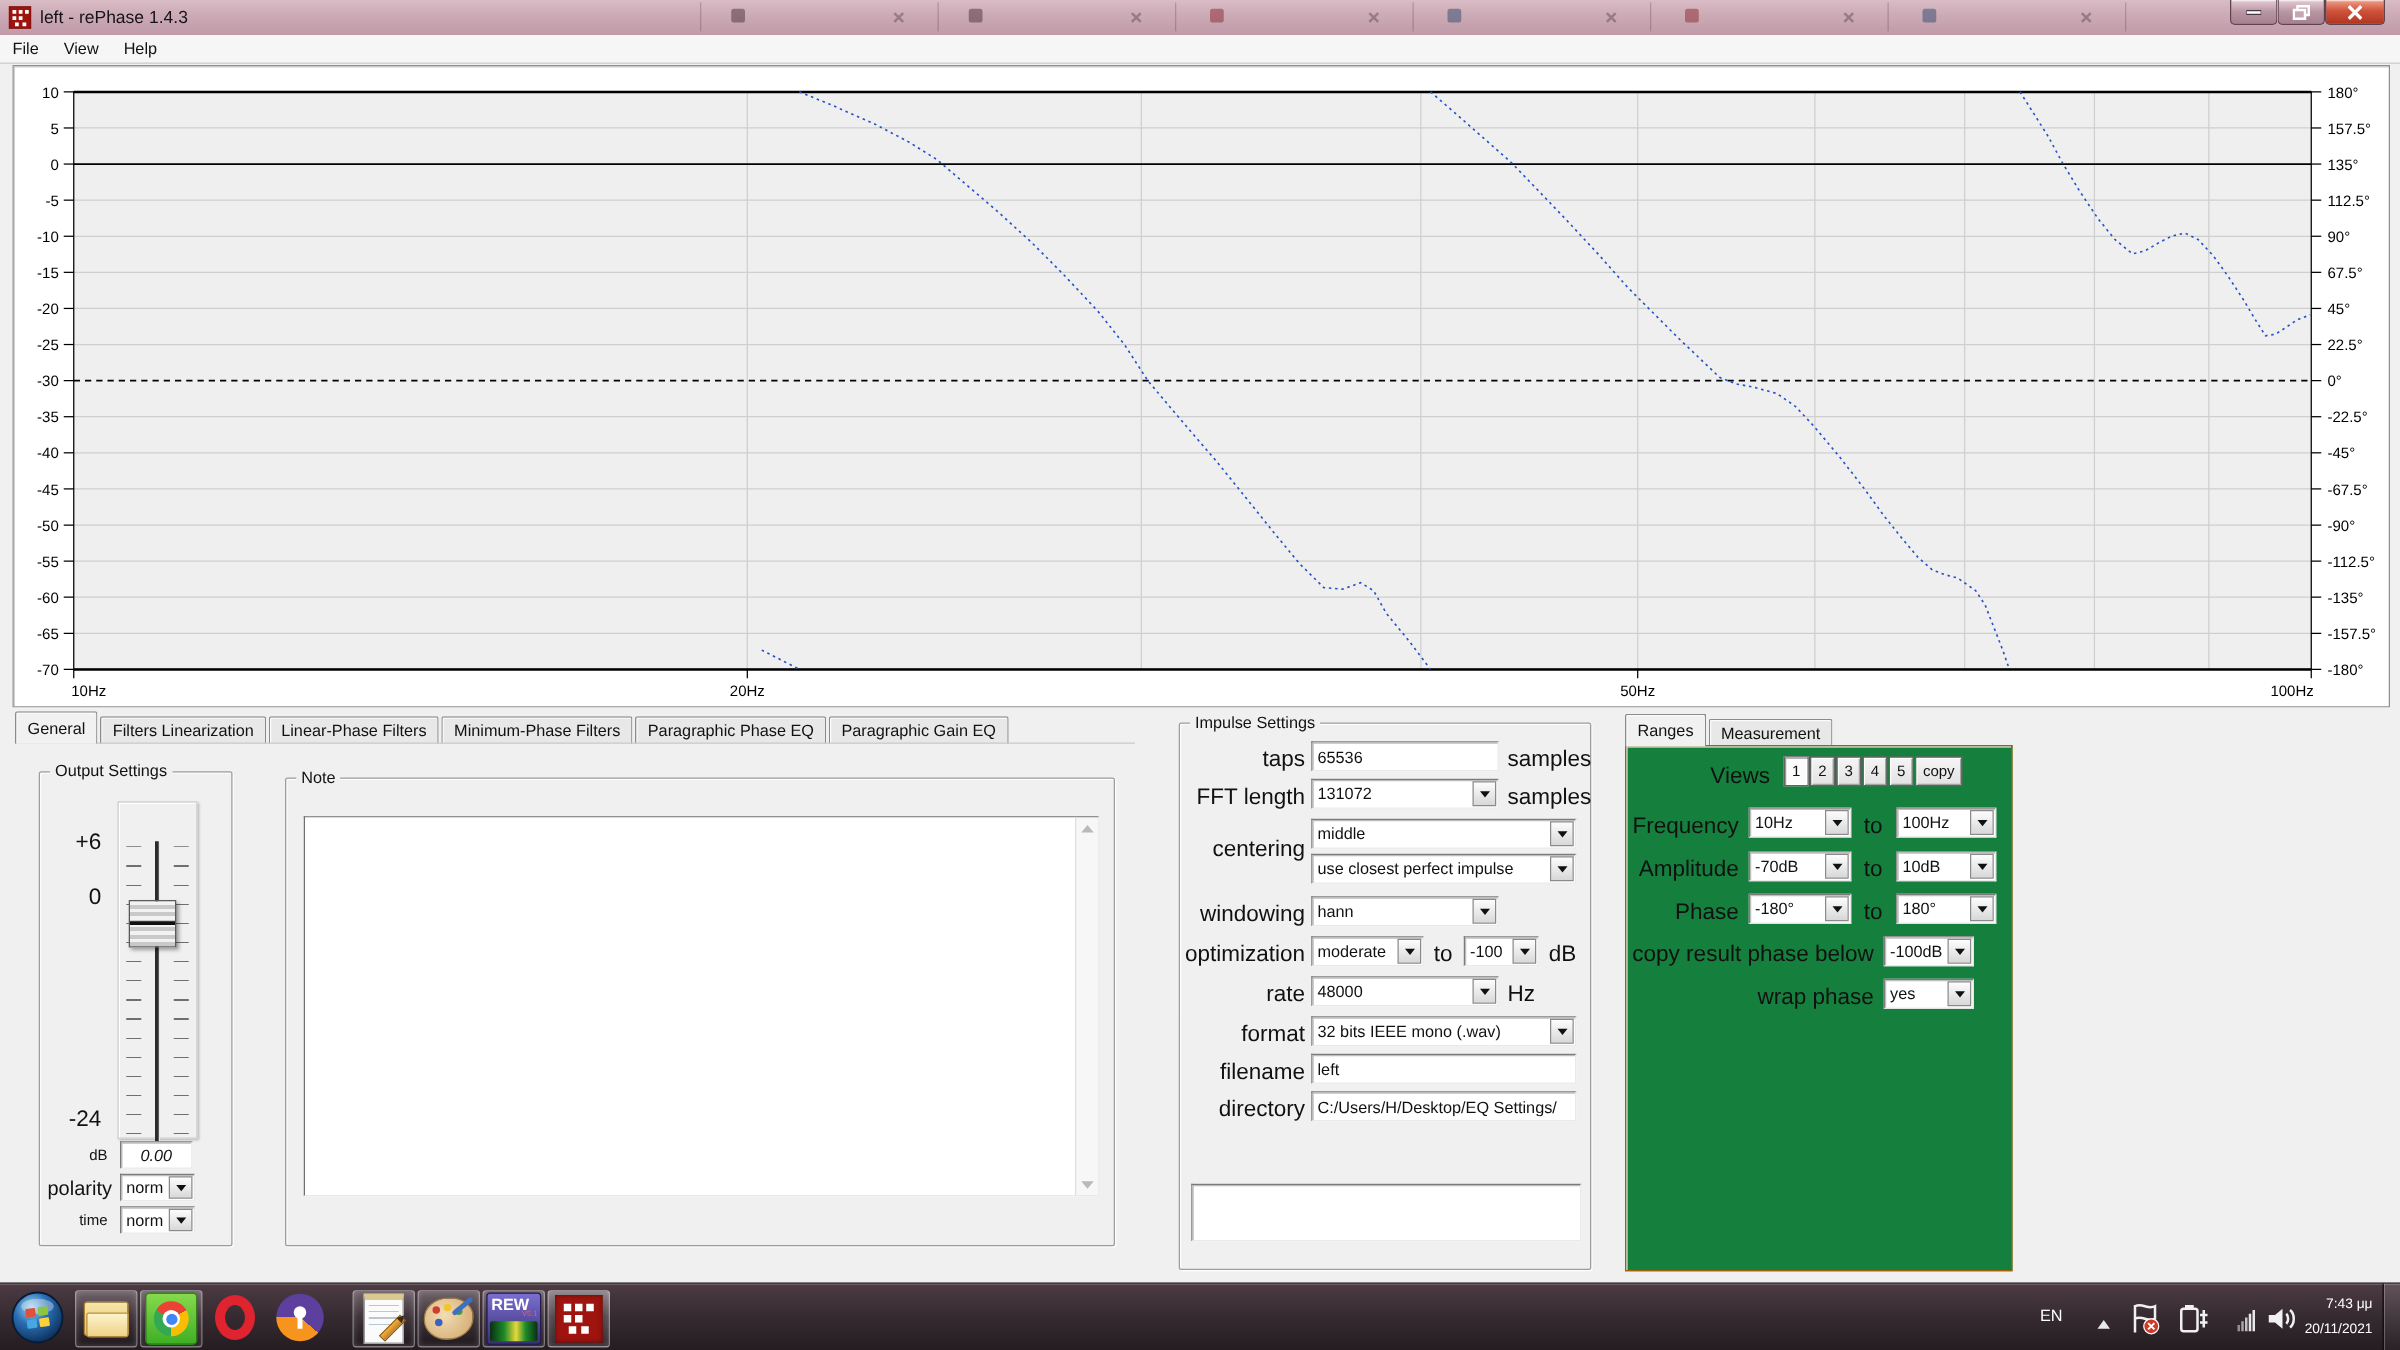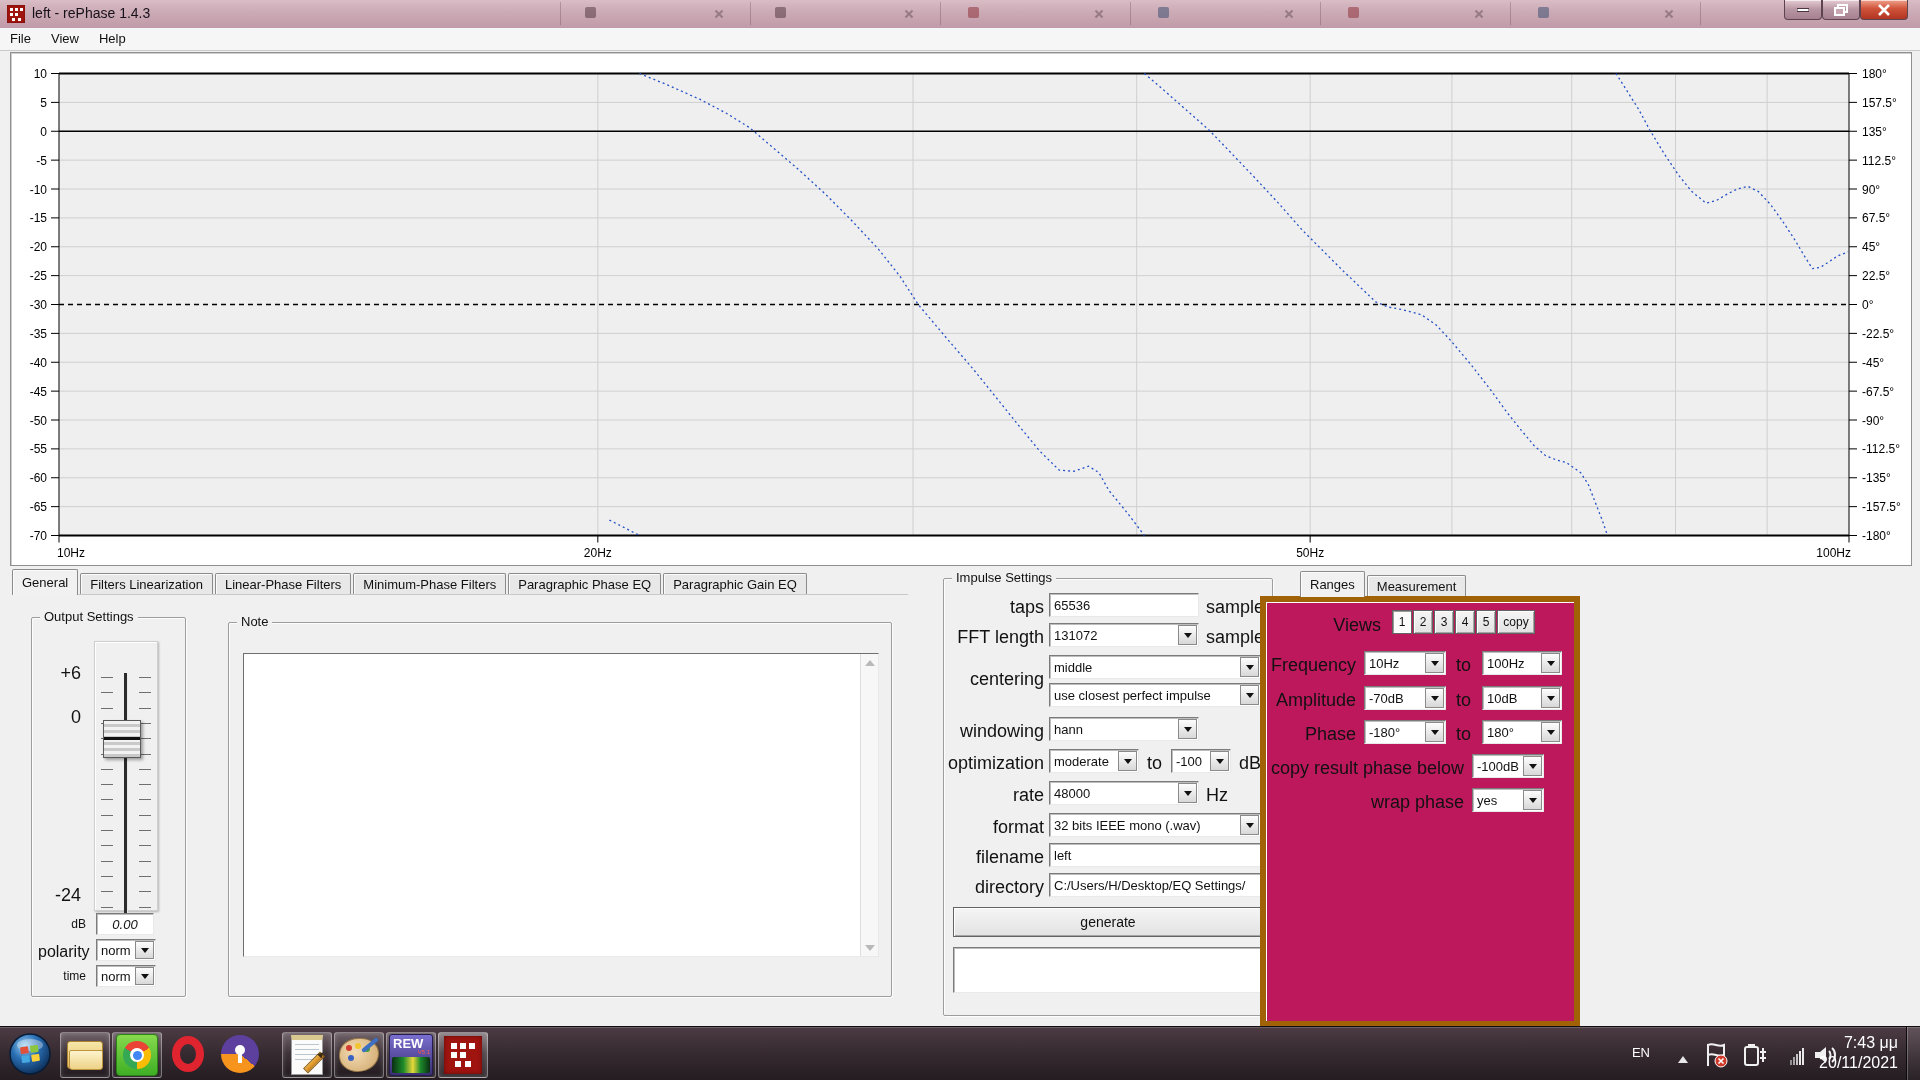--- a/index.html
+++ b/index.html
@@ -86,38 +86,38 @@
   .sb-arrow.up{top:1px;} .sb-arrow.down{bottom:1px;}
   .sb-arrow i{width:0;height:0;border:5px solid transparent;}
   .sb-arrow.up i{border-bottom:6px solid #b9b9b9;margin-top:-5px;}
   .sb-arrow.down i{border-top:6px solid #b9b9b9;margin-bottom:-5px;}
   
   #gen-btn{left:9px;top:328px;width:310px;height:30px;font-size:14px;line-height:28px;}
   #status-box{position:absolute;left:9px;top:368px;width:310px;height:44px;background:#fff;
     border:1px solid;border-color:#7b7b7b #e9e9e9 #e9e9e9 #7b7b7b;box-shadow:inset 1px 1px 0 #bdbdbd;
     font-size:13px;}
   
-  #ranges-panel{position:absolute;left:1260px;top:596px;width:308px;height:419px;background:#be185d;
-    border:6px solid #a16207;box-shadow:inset 1px 1px 0 #fdfdfd;}
+  #ranges-panel{position:absolute;left:1300px;top:596px;width:308px;height:419px;background:#15803d;
+    border:1px solid #a16207;box-shadow:inset 1px 1px 0 #fdfdfd;}
   
   #taskbar{position:absolute;left:0;top:1026px;width:1920px;height:54px;
     background:linear-gradient(180deg,#4d3b44 0%,#352a30 50%,#241c21 100%);
     border-top:1px solid #120d10;box-shadow:inset 0 1px 0 rgba(255,255,255,.18);}
   .tile{position:absolute;top:5px;width:48px;height:44px;display:flex;align-items:center;
     justify-content:center;border-radius:3px;}
   .tile.running{border:1px solid rgba(255,255,255,.4);
     background:linear-gradient(rgba(255,255,255,.22),rgba(255,255,255,.05) 45%,rgba(0,0,0,.15));
     box-shadow:inset 0 0 5px rgba(255,255,255,.2);}
   .tile.active{background:linear-gradient(rgba(255,255,255,.38),rgba(255,255,255,.15) 45%,rgba(255,255,255,.06));}
   #start-orb{position:absolute;left:8px;top:5px;width:44px;height:44px;}
   .tray{position:absolute;color:#fff;font-size:13px;}
   .traybars{display:flex;align-items:flex-end;gap:1px;}
   .traybars i{width:2px;background:#e8e8e8;display:block;}
   #clock{position:absolute;right:22px;top:6px;width:110px;text-align:right;color:#fff;
-    font-size:16px;line-height:20px;}
+    font-size:11px;line-height:20px;}
   #show-desktop{position:absolute;right:0;top:0;width:13px;height:54px;
     border-left:1px solid #0c090b;box-shadow:inset 1px 0 0 rgba(255,255,255,.25);
     background:linear-gradient(180deg,rgba(255,255,255,.12),rgba(255,255,255,.02));}
   
   .folder-ic{position:relative;width:36px;height:28px;}
   .folder-ic .back{position:absolute;left:0;top:0;width:34px;height:26px;border-radius:3px;
     background:linear-gradient(#f7e7a9,#e4bd62);border:1px solid #ad8432;}
   .folder-ic .front{position:absolute;left:2px;top:9px;width:32px;height:18px;border-radius:2px 2px 3px 3px;
     background:linear-gradient(#fdf4cd,#edd186);border:1px solid #bd9440;}
   .chrome-tile{width:40px;height:40px;border-radius:4px;background:linear-gradient(#86d94c,#3faf25);
@@ -439,21 +439,20 @@
     <span class="val">32 bits IEEE mono (.wav)</span>
     <span class="btn"></span>
   </div>
 
   <div class="lbl lbl-r" style="left:0;top:268px;width:100px">filename</div>
   <input class="ipt" style="left: 105px; top: 264px; width: 212px; height: 24px;" value="left">
 
   <div class="lbl lbl-r" style="left:0;top:298px;width:100px">directory</div>
   <input class="ipt" style="left: 105px; top: 294px; width: 212px; height: 24px;" value="C:/Users/H/Desktop/EQ Settings/">
 
-  <div class="btn3d" id="gen-btn">generate</div>
   <div id="status-box"></div>
 </div>
 
 <div class="tabstrip" style="left:1300px;top:571px">
   <div class="tab active">Ranges</div>
   <div class="tab">Measurement</div>
 </div>
 <div id="ranges-panel">
   <div class="lbl lbl-r" style="left:0;top:13px;width:115px">Views</div>
   <div class="btn3d vbtn active" style="left:126px;top:8px">1</div>

